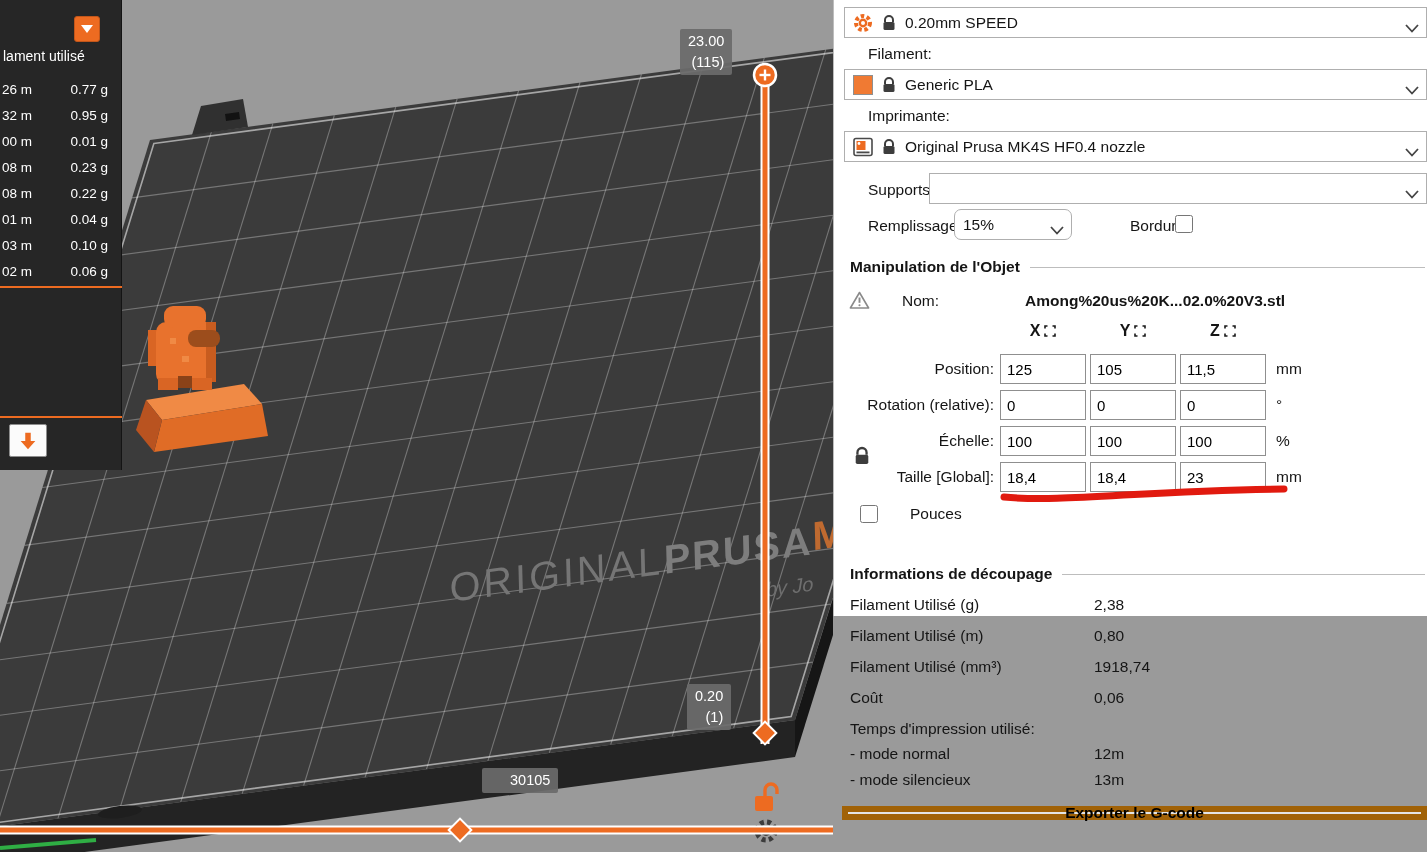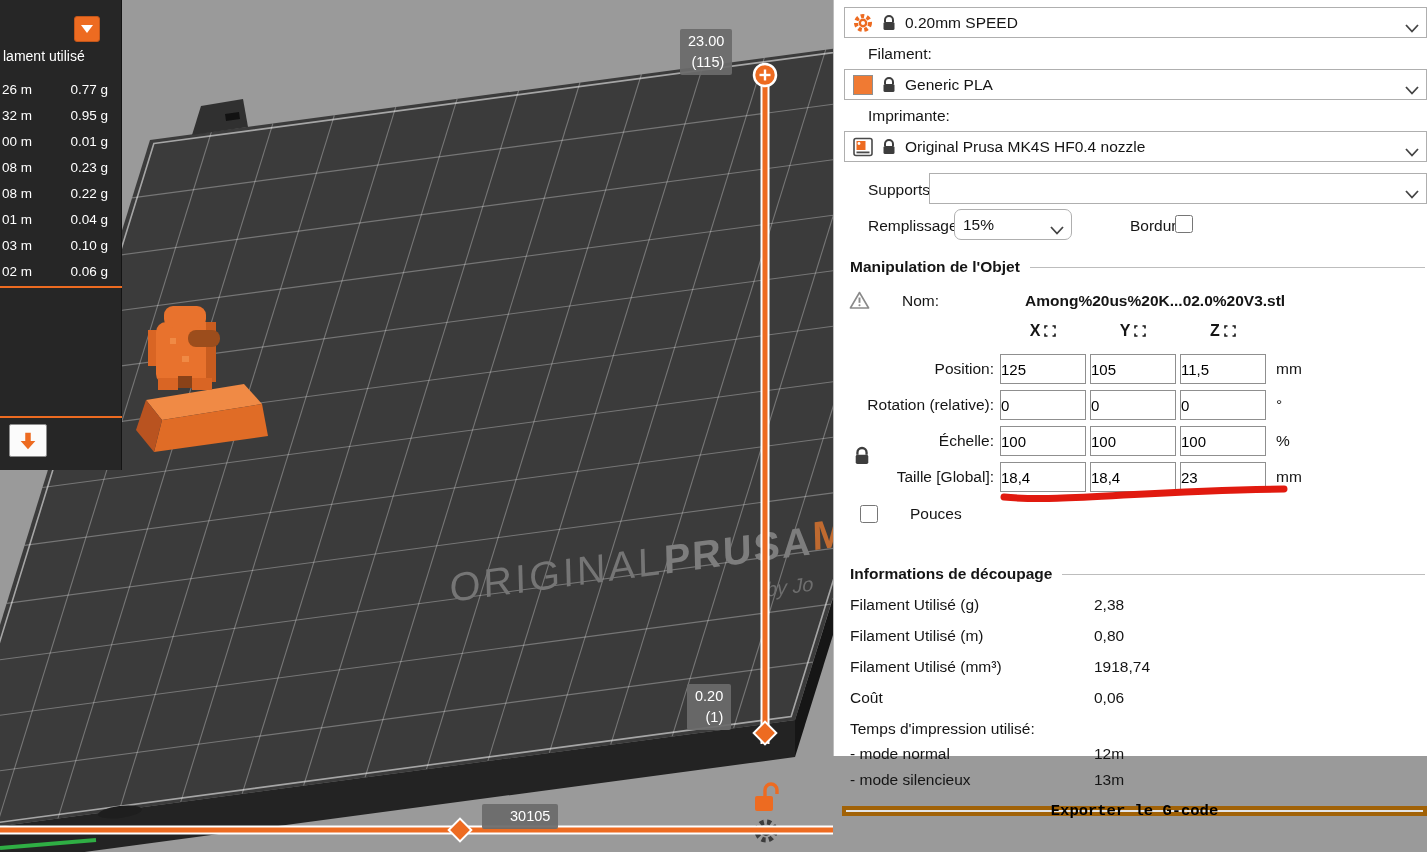--- a/index.html
+++ b/index.html
@@ -20,44 +20,44 @@
   .legend-row{display:flex;justify-content:space-between;height:26px;line-height:26px;
               padding:0 13px 0 2px;font-size:13.5px;white-space:nowrap;}
   .legend-sep{position:absolute;left:0;width:122px;height:2px;background:#ed6b21;}
   .legend-btn{position:absolute;left:74px;top:16px;width:26px;height:26px;background:#ed6b21;
               border:1px solid #c2561a;border-radius:3px;display:flex;align-items:center;justify-content:center;cursor:pointer;}
   .legend-btn .tri{width:0;height:0;border-left:6px solid transparent;border-right:6px solid transparent;
                    border-top:8px solid #fff;}
   .place-btn{position:absolute;left:9px;top:424px;width:38px;height:33px;background:#fbfbfb;
              border:1px solid #8d8d8d;border-radius:2px;display:flex;align-items:center;justify-content:center;cursor:pointer;}
   
-  .panel{position:absolute;left:833px;top:0;width:594px;height:756px;background:#fff;
+  .panel{position:absolute;left:833px;top:0;width:594px;height:616px;background:#fff;
          border-left:1px solid #bdbdbd;color:#151515;font-size:15.5px;}
   .plabel{position:absolute;white-space:nowrap;margin-left:24px;}
   .combo{position:absolute;height:31px;border:1px solid #afafaf;background:#fff;display:flex;
          align-items:center;gap:9px;padding:0 30px 0 8px;cursor:pointer;white-space:nowrap;overflow:hidden;}
   .combo .chev{position:absolute;right:7px;top:11px;}
   .swatch{width:20px;height:20px;background:#f07a33;border:1px solid #8f8f8f;flex:0 0 auto;}
   .section-h{position:absolute;left:16px;right:2px;display:flex;align-items:center;gap:10px;
              font-weight:bold;font-size:15.5px;}
   .section-h::after{content:"";flex:1;height:1px;background:#bdbdbd;}
   .man-row{position:absolute;left:0;right:0;height:30px;}
   .man-row .rlabel{position:absolute;left:0;width:160px;text-align:right;line-height:30px;white-space:nowrap;}
   .num-input{position:absolute;top:0;width:86px;height:30px;border:1px solid #8f8f8f;background:#fff;
-             font-family:"Liberation Sans",sans-serif;font-size:15px;padding:0 0;}
+             font-family:"Liberation Sans",sans-serif;font-size:15px;padding:0 6px;}
   .num-input.cx{left:166px}.num-input.cy{left:256px}.num-input.cz{left:346px}
   .unit{position:absolute;left:442px;line-height:30px;}
   .axis-head{position:absolute;top:322px;width:86px;display:flex;align-items:center;justify-content:center;
              gap:4px;font-weight:bold;font-size:16px;}
   .cb{width:18px;height:18px;accent-color:#444;margin:0;}
   .info-row{position:absolute;left:16px;right:0;height:26px;line-height:26px;white-space:nowrap;}
   .info-row .ival{position:absolute;left:244px;}
   .export-btn{position:absolute;left:8px;right:0;top:806px;bottom:0;background:#e4e4e4;
-              border:4px solid #a16207;font-weight:bold;font-size:15.5px;display:flex;
-              align-items:center;justify-content:center;cursor:pointer;font-family:Liberation Mono, monospace;}
+              border:6px solid #a16207;font-weight:bold;font-size:15.5px;display:flex;
+              align-items:center;justify-content:center;cursor:pointer;font-family:Liberation Sans, sans-serif;}
   .scribble{position:absolute;left:160px;top:479px;pointer-events:none;}
 </style>
 </head>
 <body>
 
 <div class="app">
 
   <div class="viewport">
     <svg class="scene" width="833" height="852" viewBox="0 0 833 852">
 
@@ -155,21 +155,21 @@
     </svg>
 
     <div class="vp-tooltip" style="left:680px;top:29px;">
       <div>23.00</div>
       <div>(115)</div>
     </div>
     <div class="vp-tooltip" style="left:687px;top:684px;">
       <div>0.20</div>
       <div>(1)</div>
     </div>
-    <div class="vp-tooltip" style="left:482px;top:804px;padding-left:28px;">
+    <div class="vp-tooltip" style="left:482px;top:768px;padding-left:28px;">
       <div>30105</div>
     </div>
 
     <div class="legend">
       <div class="legend-btn">
         <span class="tri"></span>
       </div>
       <div class="legend-title">lament utilisé</div>
       <div class="legend-rows">
         <div class="legend-row">

